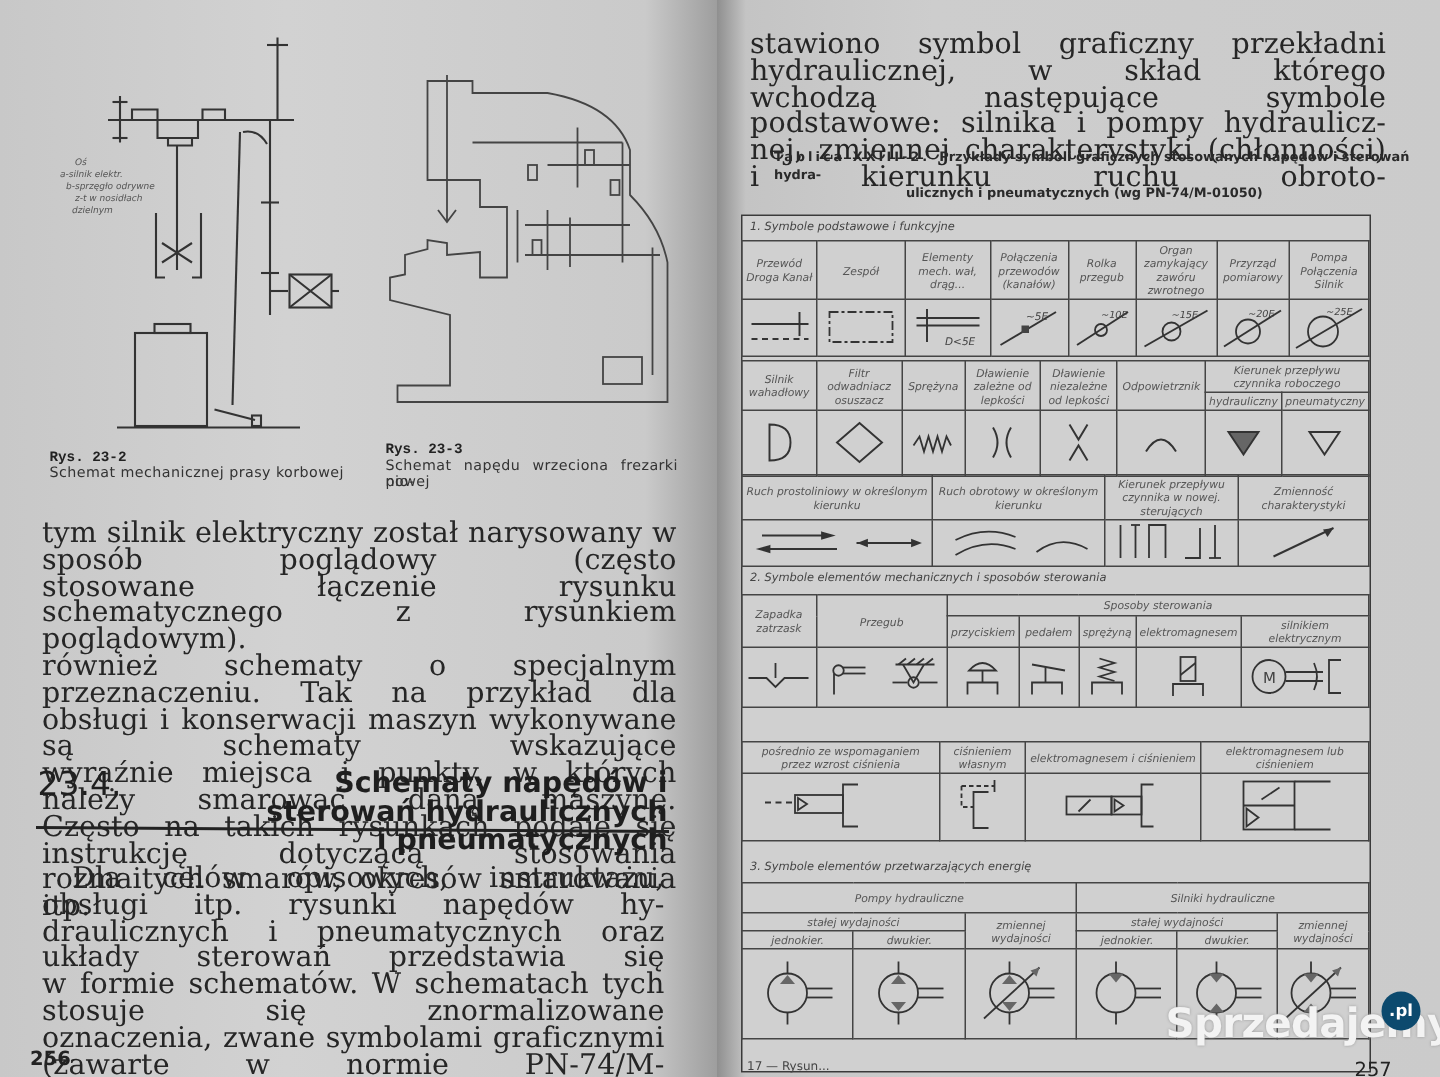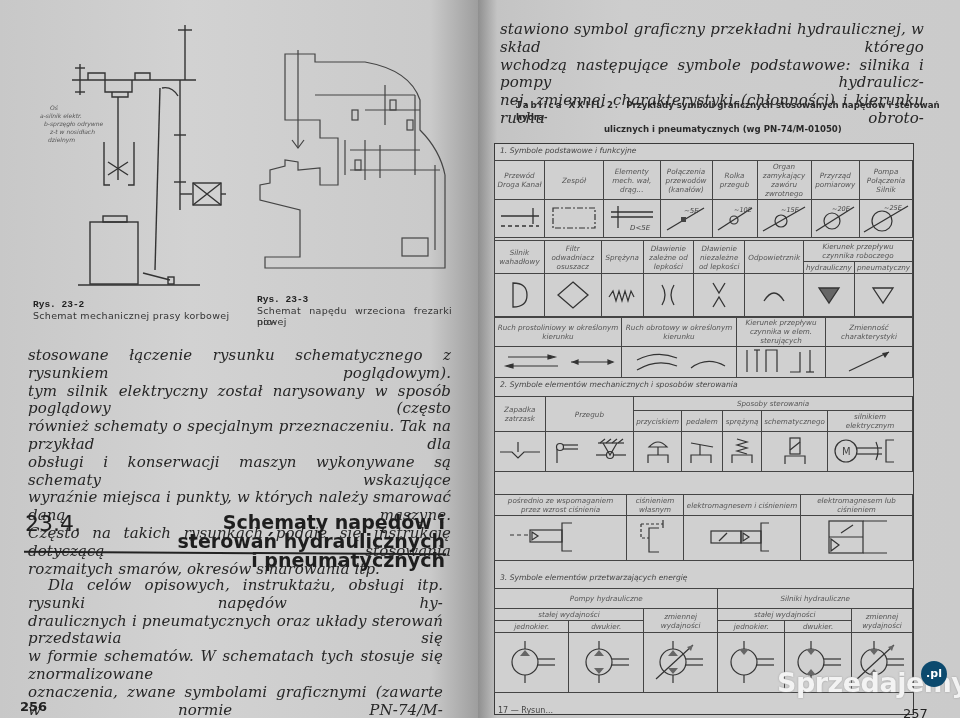--- a/index.html
+++ b/index.html
@@ -1,21 +1,21 @@
 <!DOCTYPE html>
 <html><head>
 <meta charset="utf-8">
 <style>
   html,body{margin:0;padding:0;}
   body{width:960px;height:718px;overflow:hidden;background:#8d8d8d;position:relative;font-family:"DejaVu Serif",serif;color:#222;}
   .page{position:absolute;top:0;height:718px;background:#cfcfcf;overflow:hidden;}
   .page.left{left:0;width:478px;background:linear-gradient(90deg,#c8c8c8 0%,#d2d2d2 40%,#cacaca 90%,#9e9e9e 100%);}
   .page.right{left:478px;width:482px;background:linear-gradient(90deg,#8f8f8f 0%,#c4c4c4 4%,#cdcdcd 30%,#cbcbcb 100%);}
   .abs{position:absolute;}
-  .body-text{font-family:"DejaVu Serif",serif;font-size:15px;line-height:17.8px;color:#262626;text-align:justify;letter-spacing:0.1px;font-style:italic;}
+  .body-text{font-family:"DejaVu Serif",serif;font-size:19px;line-height:17.8px;color:#262626;text-align:justify;letter-spacing:0.1px;}
   .body-text p{margin:0;}
   .indent{text-indent:20px;}
   .cap-title{font-family:Liberation Mono, monospace;font-weight:bold;font-size:9.5px;color:#222;}
   .cap-text{font-family:"DejaVu Sans",sans-serif;font-size:9.5px;color:#333;letter-spacing:0.3px;}
   .sec-num{font-family:"DejaVu Sans",sans-serif;font-size:22px;color:#1f1f1f;}
   .sec-title{font-family:"DejaVu Sans",sans-serif;font-weight:bold;font-size:19px;color:#1e1e1e;text-align:right;line-height:19px;}
   .pageno{font-family:"DejaVu Sans",sans-serif;font-weight:bold;font-size:13px;color:#222;}
   .tab-cap{font-family:"DejaVu Sans",sans-serif;font-size:8.6px;color:#2a2a2a;font-weight:bold;line-height:12px;}
   table.sym{border-collapse:collapse;position:absolute;font-family:"DejaVu Sans",sans-serif;font-style:italic;font-size:7.2px;color:#555;}
   table.sym td{border:1.3px solid #444;text-align:center;vertical-align:middle;padding:1px 2px;line-height:9px;}
@@ -93,22 +93,22 @@
     </g>
   </svg>
 
   <div class="abs cap-title" style="left:33px;top:299px">Rys. 23-2</div>
   <div class="abs cap-text" style="left:33px;top:310px">Schemat mechanicznej prasy korbowej</div>
   <div class="abs cap-title" style="left:257px;top:294px">Rys. 23-3</div>
   <div class="abs cap-text" style="left:257px;top:305px;width:195px;text-align:justify;text-align-last:justify">Schemat napędu wrzeciona frezarki pio-</div>
   <div class="abs cap-text" style="left:257px;top:316px">nowej</div>
 
   <div class="abs body-text" style="left:28px;top:347px;width:423px">
+    <p style="text-align-last:justify">tym silnik elektryczny został narysowany w sposób poglądowy (często</p>
     <p style="text-align-last:justify">stosowane łączenie rysunku schematycznego z rysunkiem poglądowym).</p>
-    <p style="text-align-last:justify">tym silnik elektryczny został narysowany w sposób poglądowy (często</p>
     <p style="text-align-last:justify">również schematy o specjalnym przeznaczeniu. Tak na przykład dla</p>
     <p style="text-align-last:justify">obsługi i konserwacji maszyn wykonywane są schematy wskazujące</p>
     <p style="text-align-last:justify">wyraźnie miejsca i punkty, w których należy smarować daną maszynę.</p>
     <p style="text-align-last:justify">Często na takich rysunkach podaje się instrukcję dotyczącą stosowania</p>
     <p>rozmaitych smarów, okresów smarowania itp.</p>
   </div>
 
   <div class="abs sec-num" style="left:25px;top:511px">23.4.</div>
   <div class="abs sec-title" style="left:160px;top:513px;width:285px">
     <div>Schematy napędów i sterowań hydraulicznych</div>
@@ -244,21 +244,21 @@
               </svg></td>
       </tr>
     </tbody>
       </table>
 
     <table class="sym" style="left:-1px;top:172px;width:419px">
       <tbody>
           <tr style="height:26px">
         <td style="width:122px">Ruch prostoliniowy w określonym kierunku</td>
         <td style="width:110px">Ruch obrotowy w określonym kierunku</td>
-        <td style="width:84px">Kierunek przepływu czynnika w elem. sterujących</td>
+        <td style="width:84px">Kierunek przepływu czynnika w nowej. sterujących</td>
         <td>Zmienność charakterystyki</td>
       </tr>
       <tr style="height:28px">
         <td><svg width="110" height="22" style="position:static">
                 <g stroke="#333" stroke-width="1.2" fill="#333">
                   <line x1="5" y1="7" x2="45" y2="7"></line>
                   <path d="M45 5 L52 7 L45 9 Z"></path>
                   <line x1="10" y1="16" x2="55" y2="16"></line>
                   <path d="M10 14 L3 16 L10 18 Z"></path>
                   <line x1="68" y1="12" x2="105" y2="12"></line>
@@ -297,21 +297,21 @@
       <tbody>
           <tr style="height:14px">
         <td rowspan="2" style="width:52px">Zapadka zatrzask</td>
         <td rowspan="2" style="width:90px">Przegub</td>
         <td colspan="5">Sposoby sterowania</td>
       </tr>
       <tr style="height:20px">
         <td style="width:40px">przyciskiem</td>
         <td style="width:44px">pedałem</td>
         <td style="width:40px">sprężyną</td>
-        <td style="width:36px">schematycznego</td>
+        <td style="width:36px">elektromagnesem</td>
         <td>silnikiem elektrycznym</td>
       </tr>
       <tr style="height:40px">
         <td><svg width="44" height="22" style="position:static">
                 <path d="M2 12 H14 L20 18 L26 12 H42 M20 2 V12" fill="none" stroke="#333" stroke-width="1.2"></path>
               </svg></td>
         <td><svg width="82" height="28" style="position:static">
                 <g stroke="#333" stroke-width="1.2" fill="none">
                   <circle cx="12" cy="10" r="3.5"></circle>
                   <line x1="9" y1="12" x2="9" y2="26"></line>

